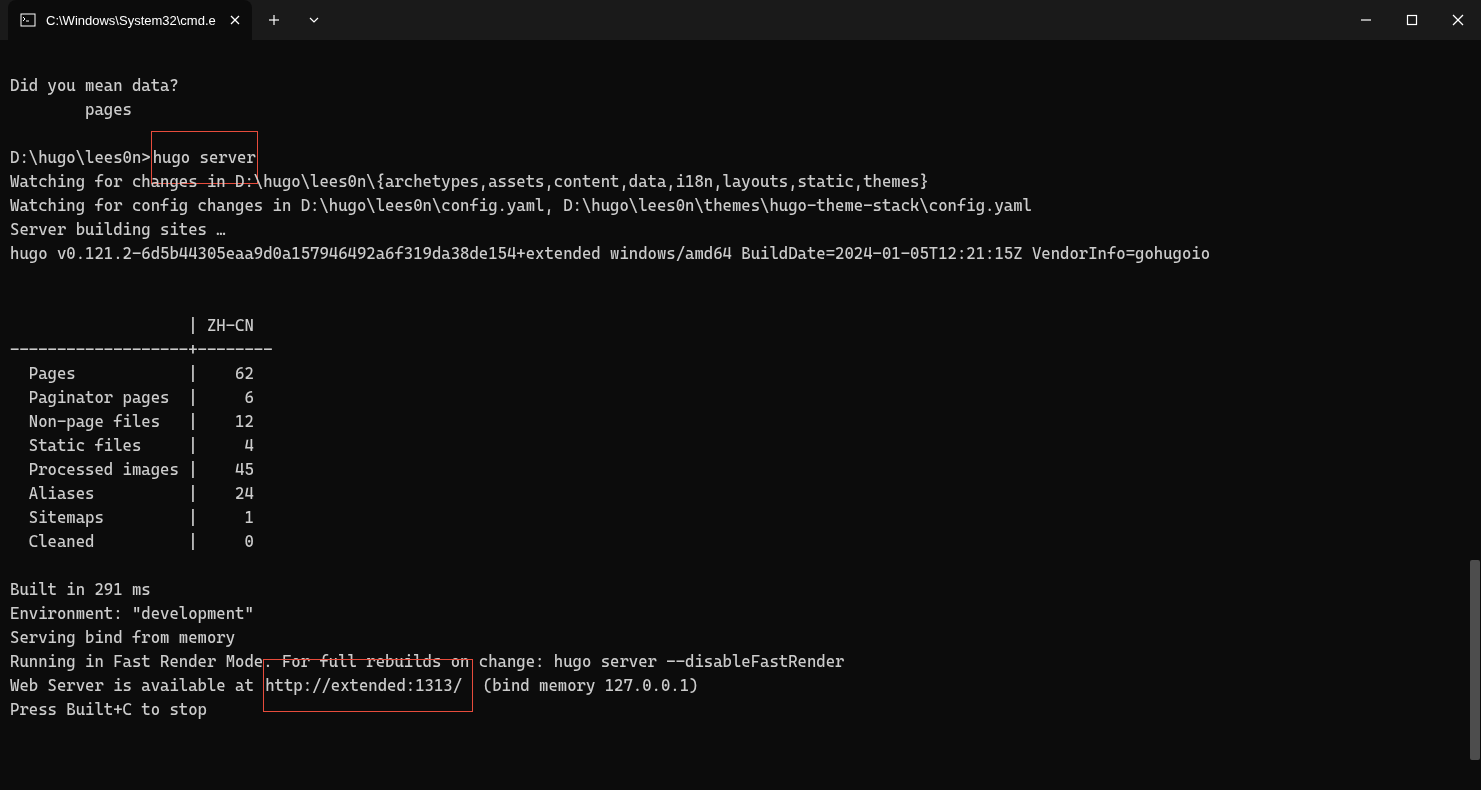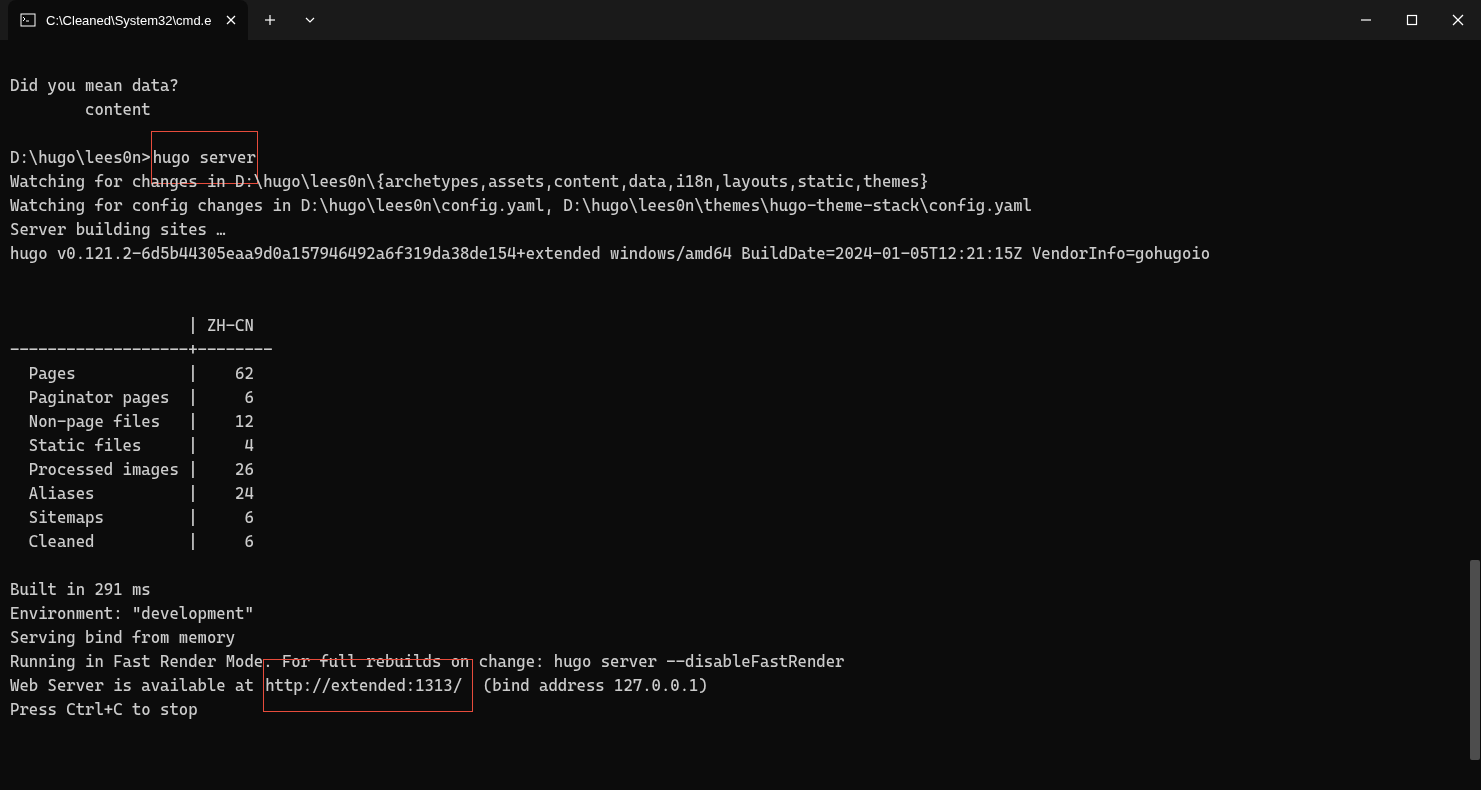--- a/index.html
+++ b/index.html
@@ -117,21 +117,21 @@
 <div class="titlebar">
   <div class="tabs-area">
     <div class="tab">
       <span class="tab-icon">
         <svg width="16" height="16" viewBox="0 0 16 16">
           <rect x="1" y="2" width="14" height="12" fill="#0c0c0c" stroke="#ffffff" stroke-width="1"></rect>
           <path d="M3 5 L5 7 L3 9" stroke="#ffffff" stroke-width="1" fill="none"></path>
           <line x1="6" y1="9" x2="9" y2="9" stroke="#ffffff" stroke-width="1"></line>
         </svg>
       </span>
-      <span class="tab-title">C:\Cleaned\System32\cmd.e</span>
+      <span class="tab-title">C:\Windows\System32\cmd.e</span>
       <span class="tab-close">
         <svg width="10" height="10" viewBox="0 0 10 10">
           <line x1="1" y1="1" x2="9" y2="9" stroke="#ffffff" stroke-width="1.2"></line>
           <line x1="9" y1="1" x2="1" y2="9" stroke="#ffffff" stroke-width="1.2"></line>
         </svg>
       </span>
     </div>
     <div class="new-tab">
       <svg width="12" height="12" viewBox="0 0 12 12">
         <line x1="6" y1="1" x2="6" y2="11" stroke="#ffffff" stroke-width="1.2"></line>
@@ -159,43 +159,43 @@
       <svg width="12" height="12" viewBox="0 0 12 12">
         <line x1="1" y1="1" x2="11" y2="11" stroke="#ffffff" stroke-width="1.2"></line>
         <line x1="11" y1="1" x2="1" y2="11" stroke="#ffffff" stroke-width="1.2"></line>
       </svg>
     </div>
   </div>
 </div>
 
 <div class="terminal">
 <span>Did you mean data?</span>
-<span>        content</span>
+<span>        pages</span>
 
 <span>D:\hugo\lees0n&gt;</span><span class="hl-red">hugo server</span>
 <span>Watching for changes in D:\hugo\lees0n\{archetypes,assets,content,data,i18n,layouts,static,themes}</span>
 <span>Watching for config changes in D:\hugo\lees0n\config.yaml, D:\hugo\lees0n\themes\hugo-theme-stack\config.yaml</span>
 <span>Server building sites …</span>
 <span>hugo v0.121.2-6d5b44305eaa9d0a157946492a6f319da38de154+extended windows/amd64 BuildDate=2024-01-05T12:21:15Z VendorInfo=gohugoio</span>
 
 
 <span>                   | ZH-CN  </span>
 <span>-------------------+--------</span>
 <span>  Pages            |    62  </span>
 <span>  Paginator pages  |     6  </span>
 <span>  Non-page files   |    12  </span>
 <span>  Static files     |     4  </span>
-<span>  Processed images |    26  </span>
+<span>  Processed images |    45  </span>
 <span>  Aliases          |    24  </span>
-<span>  Sitemaps         |     6  </span>
-<span>  Cleaned          |     6  </span>
+<span>  Sitemaps         |     1  </span>
+<span>  Cleaned          |     0  </span>
 
 <span>Built in 291 ms</span>
 <span>Environment: "development"</span>
 <span>Serving bind from memory</span>
 <span>Running in Fast Render Mode. For full rebuilds on change: hugo server --disableFastRender</span>
-<span>Web Server is available at </span><span class="hl-red">http://extended:1313/ </span> <span>(bind address 127.0.0.1)</span>
-<span>Press Ctrl+C to stop</span>
+<span>Web Server is available at </span><span class="hl-red">http://extended:1313/ </span> <span>(bind memory 127.0.0.1)</span>
+<span>Press Built+C to stop</span>
 </div>
 
 <div class="scrollbar">
   <div class="scrollbar-thumb"></div>
 </div>
 
 </body></html>

